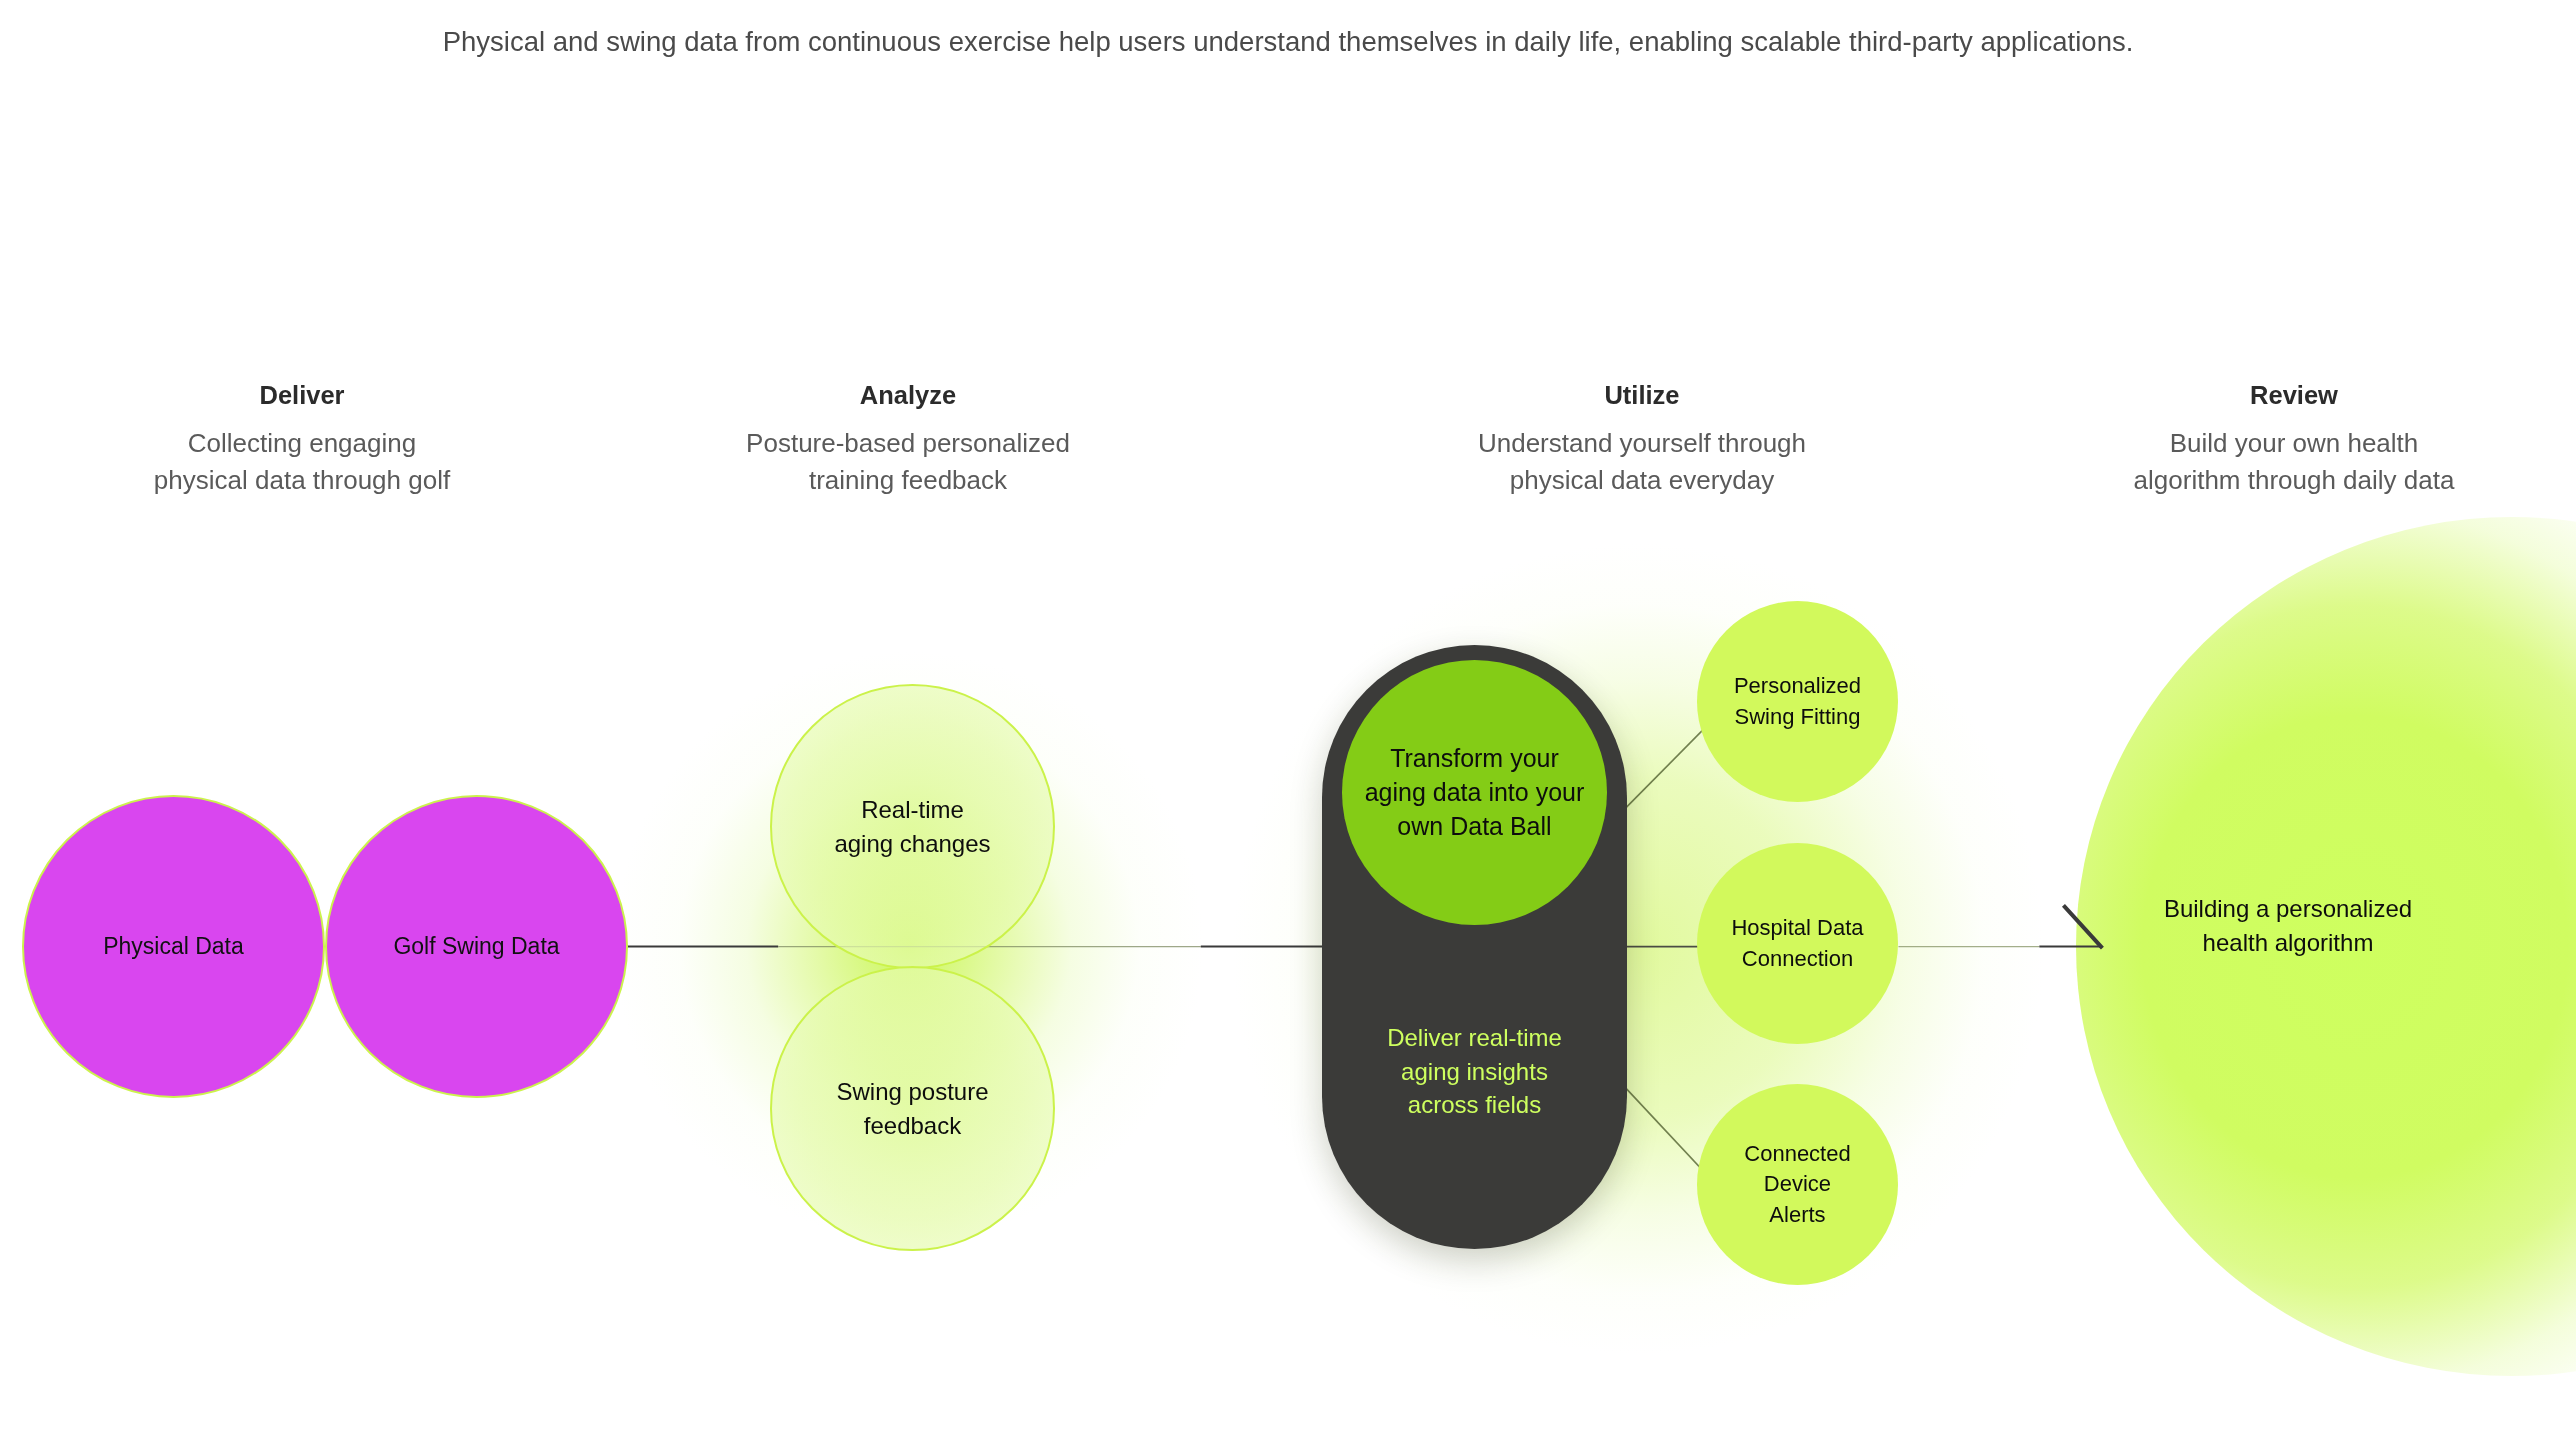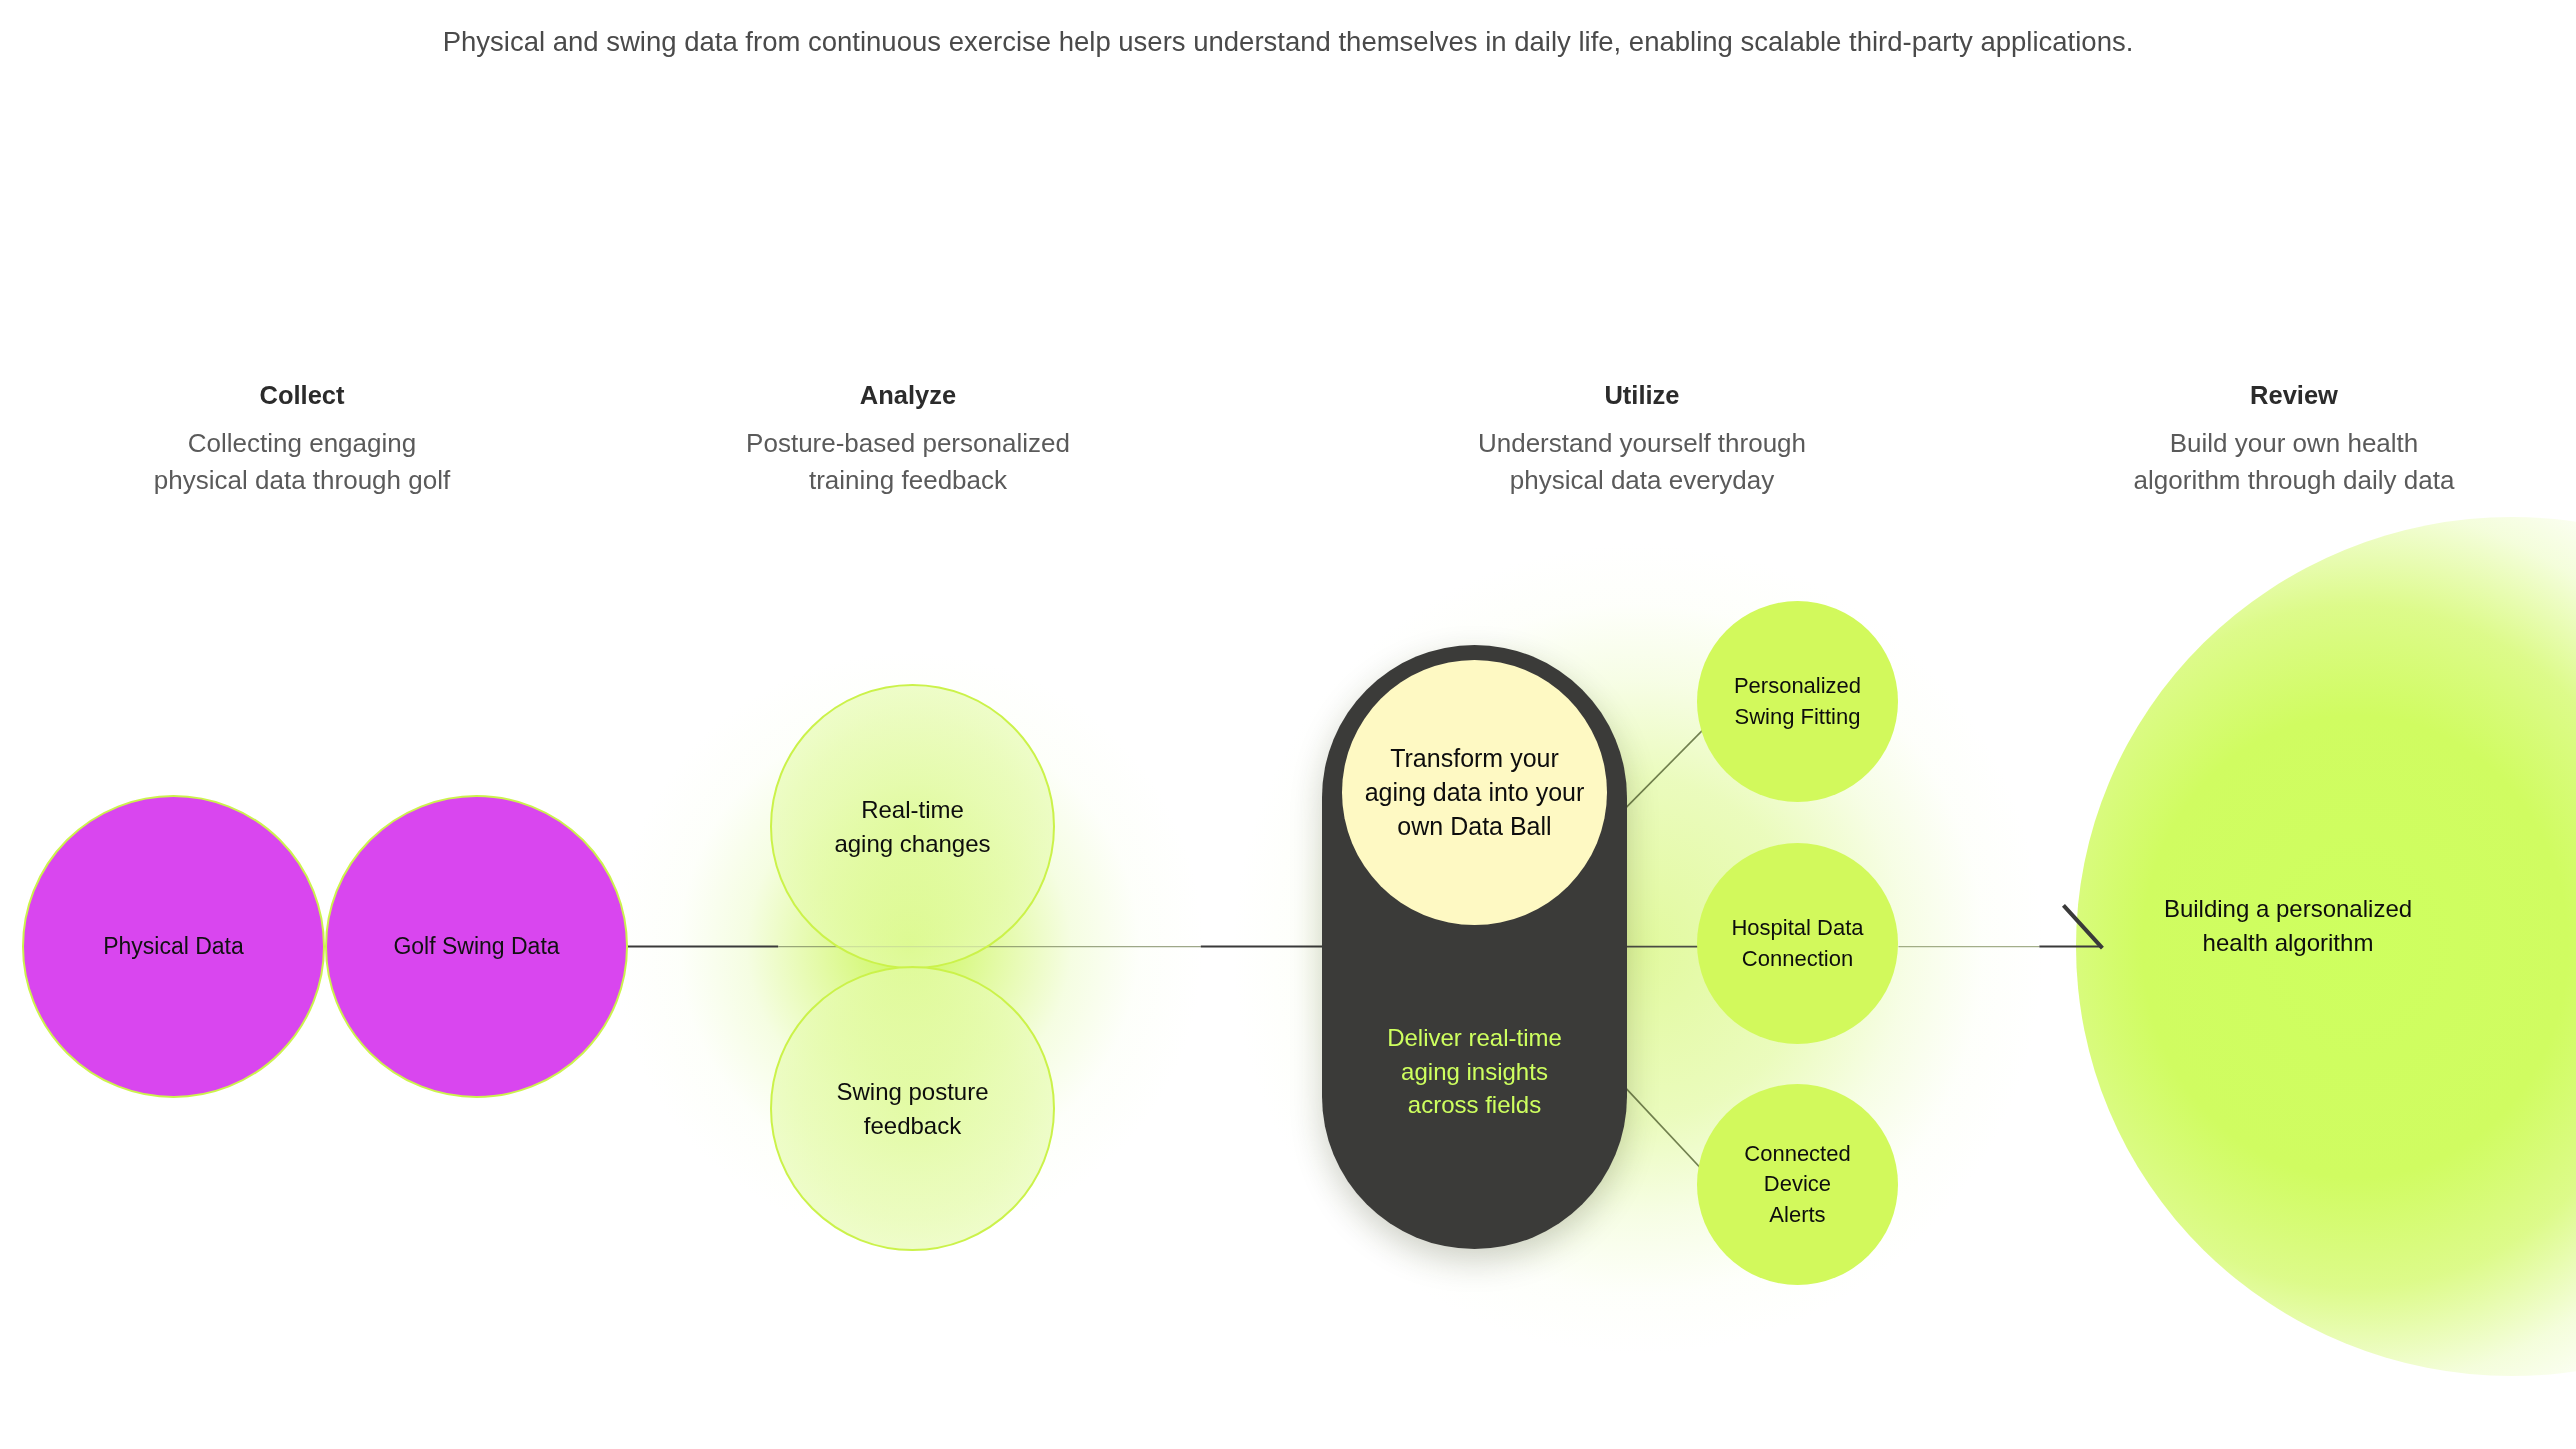--- a/index.html
+++ b/index.html
@@ -153,21 +153,21 @@
     width: 305px; height: 604px;
     background: #3B3B39;
     border-radius: 153px;
     box-shadow: 0 12px 32px rgba(40,46,20,0.22);
   }
   #node-data-ball-circle {
     position: absolute;
     left: 20px; top: 14.8px;
     width: 265px; height: 265px;
     border-radius: 50%;
-    background: #fef9c3;
+    background: #84cc16;
     display: flex; align-items: center; justify-content: center;
     text-align: center;
   }
   #node-data-ball-circle .node-label {
     font-size: 25px; font-weight: 400; color: #0d0d0d; line-height: 1.36;
     padding: 0 12px;
   }
   #pill-footer-text {
     position: absolute;
     left: 0; top: 376px;
@@ -202,21 +202,21 @@
 </style>
 </head>
 <body>
 
 <div id="header">
   <p id="page-subtitle">Physical and swing data from continuous exercise help users understand themselves
 in daily life, enabling scalable third-party applications.</p>
 </div>
 
 <div class="stage-header" id="stage-header-collect">
-  <p class="stage-title">Collect</p>
+  <p class="stage-title">Deliver</p>
   <p class="stage-desc">Collecting engaging
 physical data through golf</p>
 </div>
 <div class="stage-header" id="stage-header-analyze">
   <p class="stage-title">Analyze</p>
   <p class="stage-desc">Posture-based personalized
 training feedback</p>
 </div>
 <div class="stage-header" id="stage-header-utilize">
   <p class="stage-title">Utilize</p>

